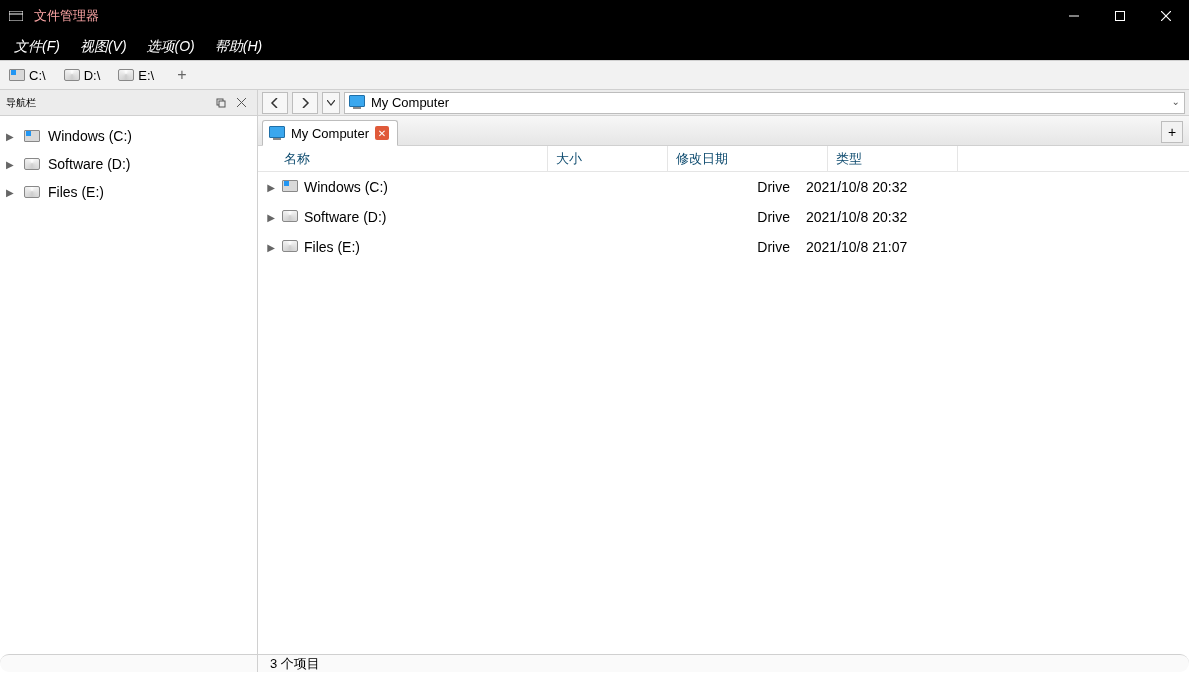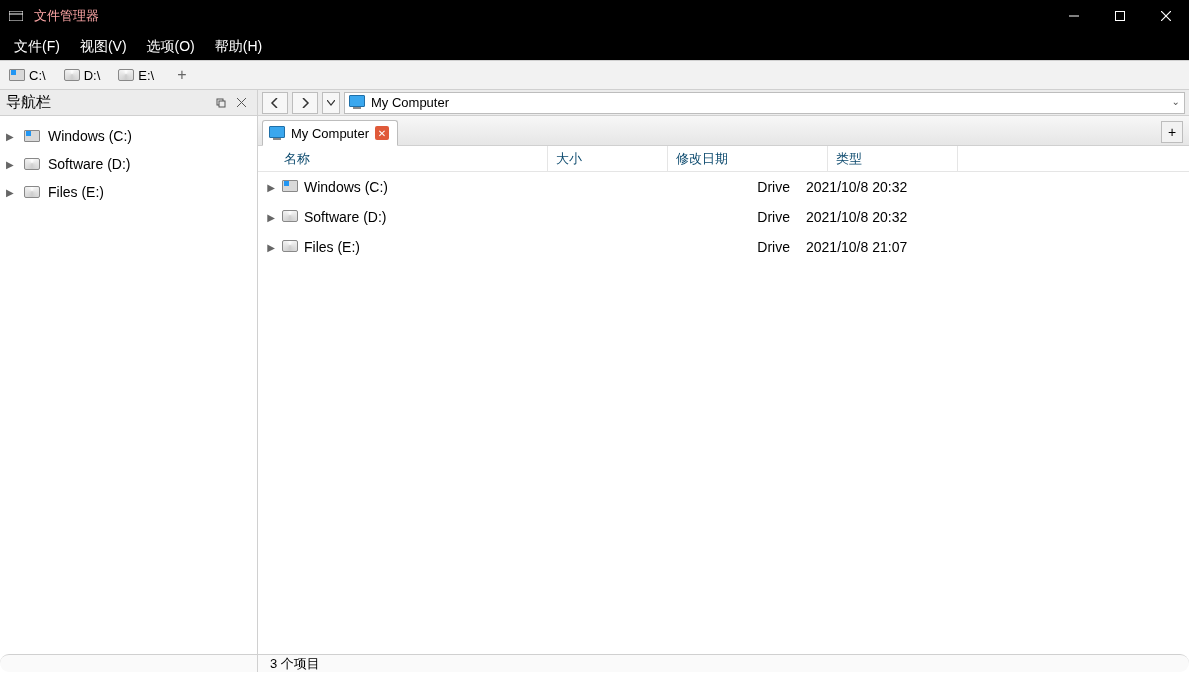--- a/index.html
+++ b/index.html
@@ -14,21 +14,21 @@
   .titlebar .title { margin-left: 6px; }
   .titlebar .spacer { flex: 1; }
   .titlebar .win-btn { width: 46px; height: 32px; display:flex; align-items:center; justify-content:center; color:#fff; }
 
   
   .menubar {
     height: 28px; background: #000; color:#fff; display:flex; align-items:center;
     font-size: 14px; padding: 0 4px; gap: 0;
     border-top: 1px solid #000;
   }
-  .menubar .menu-item { padding: 2px 10px; }
+  .menubar .menu-item { padding: 2px 10px; font-style: italic; }
 
   
   .drivebar {
     height: 30px; background: #f2f2f2; border-bottom:1px solid #d0d0d0; border-top:1px solid #d0d0d0;
     display:flex; align-items:center; font-size: 13px; font-family: Consolas, monospace;
     padding: 0 4px; gap: 2px;
   }
   .drivebar .drive-btn { display:flex; align-items:center; gap:4px; padding:2px 10px 2px 4px; border:1px solid transparent; }
   .drivebar .add-tab { padding:2px 10px; color:#666; font-size:16px; }
 
@@ -38,21 +38,21 @@
   .icon-drive { display:inline-block; width:16px; height:12px; position:relative; }
   .icon-drive::before { content:""; position:absolute; inset:0; background:conic-gradient(at 50% 40%, #fff, #ccc, #fff); border:1px solid #888; border-radius:2px; }
 
   
   .main { display:flex; height: calc(676px - 32px - 28px - 30px - 22px); }
 
   
   .sidebar { width: 258px; border-right:1px solid #d0d0d0; display:flex; flex-direction:column; }
   .sidebar-header {
     height: 26px; background:#ececec; border-bottom:1px solid #d0d0d0;
-    display:flex; align-items:center; font-size:15px; padding:0 6px;
+    display:flex; align-items:center; font-size:10px; padding:0 6px;
   }
   .sidebar-header .spacer { flex:1; }
   .sidebar-header .sb-btn { width:20px; height:20px; display:flex; align-items:center; justify-content:center; color:#555; font-size:12px; }
   .tree { padding: 6px 2px; font-size: 14px; }
   .tree-row { display:flex; align-items:center; height:28px; gap:6px; padding-left:4px; }
   .tree-caret { width:12px; color:#666; font-size:10px; }
   .tree-icon { width:18px; display:flex; align-items:center; }
 
   
   .content { flex:1; display:flex; flex-direction:column; border-left:0; }

